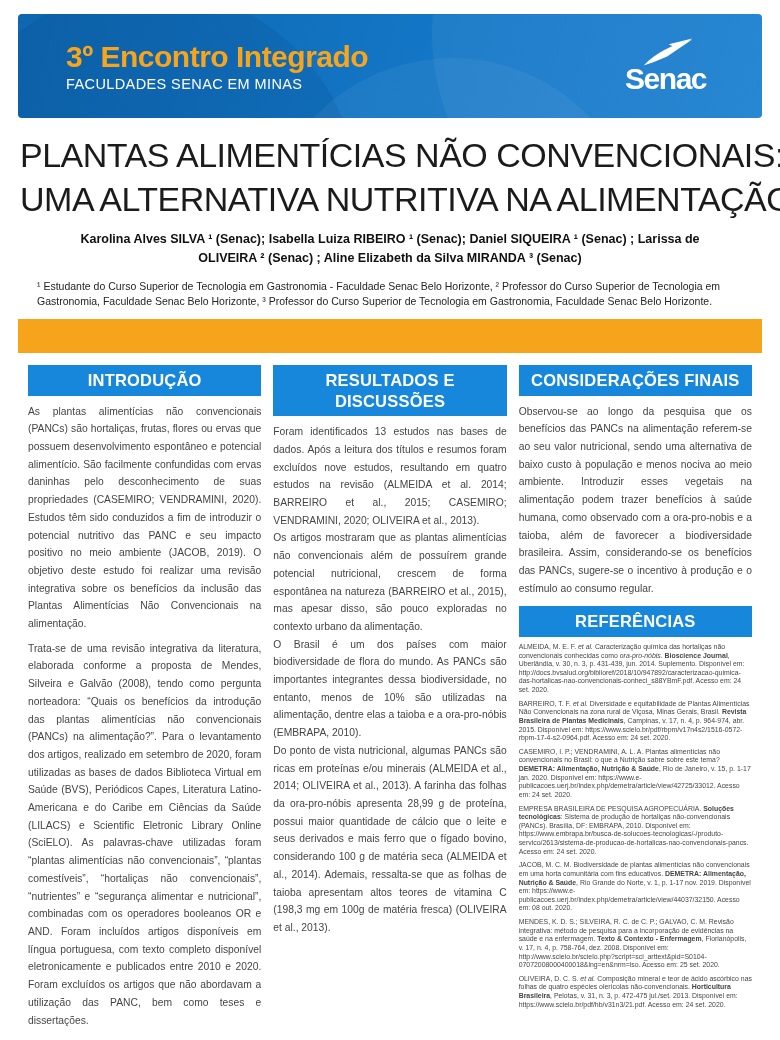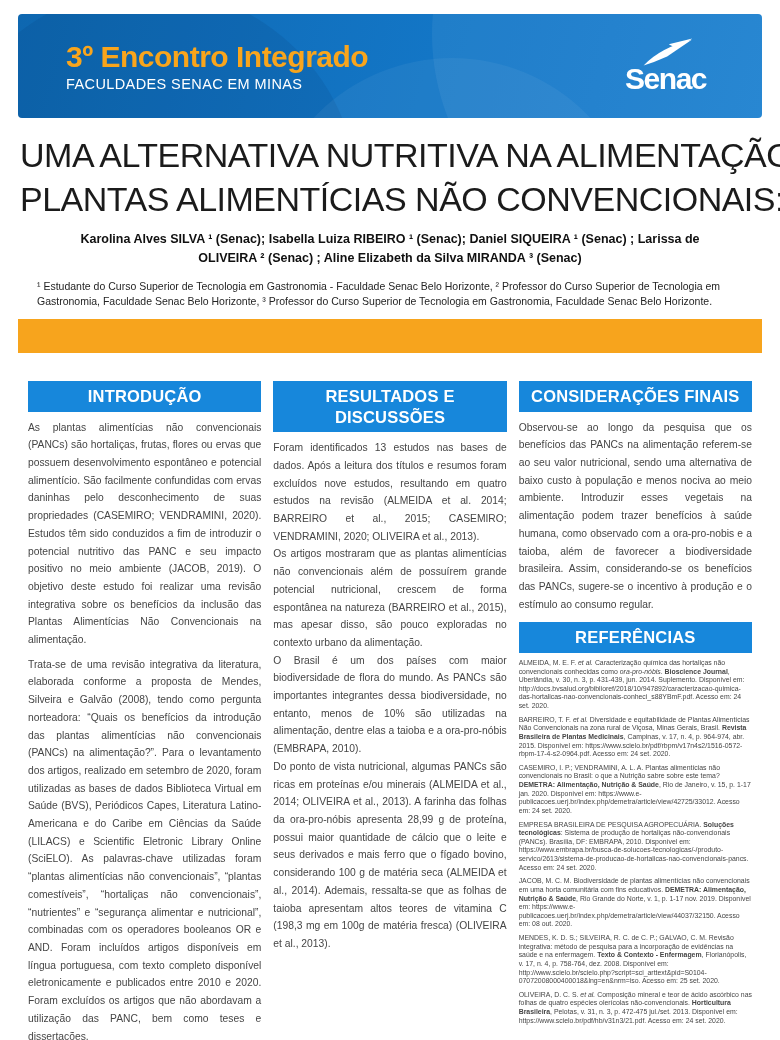--- a/index.html
+++ b/index.html
@@ -50,21 +50,21 @@
     margin:11px auto 0;width:706px;
     text-align:left;font-size:10.5px;line-height:1.45;color:#242424;
   }
   .orange-bar{margin:10px 18px 0;height:34px;background:var(--accent-orange,#f7a41d);}
   
   .columns{display:flex;gap:12px;margin:12px 28px 0;align-items:flex-start;}
   .col{flex:1;min-width:0;}
   .sec-header{
     background:var(--section-header-blue,#1787db);
     color:#fff;font-weight:bold;font-size:16.5px;line-height:1.25;
-    text-align:center;padding:5px 4px;letter-spacing:0.2px;margin-top:16px;
+    text-align:center;padding:5px 4px;letter-spacing:0.2px;
   }
   .mt{margin-top:9px;text-align:center;}
   .body-text{
     margin-top:7px;
     font-size:10.3px;line-height:1.72;
     text-align:justify;color:var(--body-text-color,#454545);
   }
   .body-text p{margin:0;}
   .refs{
     margin-top:6px;
@@ -91,22 +91,22 @@
     <div class="logo">
       <svg class="logo-bird" viewBox="0 0 100 52" aria-hidden="true">
         <path d="M10 50 Q40 18 96 4 L52 34 Q30 44 10 50 Z" fill="#ffffff"></path>
         <path d="M55 12 L97 2 L70 20 Z" fill="#ffffff"></path>
       </svg>
       <div class="logo-text">Senac</div>
     </div>
   </header>
 
   <h1 class="title">
+    <span class="title-line">PLANTAS ALIMENTÍCIAS NÃO CONVENCIONAIS:</span>
     <span class="title-line">UMA ALTERNATIVA NUTRITIVA NA ALIMENTAÇÃO</span>
-    <span class="title-line">PLANTAS ALIMENTÍCIAS NÃO CONVENCIONAIS:</span>
   </h1>
 
   <div class="authors">Karolina Alves SILVA ¹ (Senac); Isabella Luiza RIBEIRO ¹ (Senac); Daniel SIQUEIRA ¹ (Senac) ; Larissa de OLIVEIRA ² (Senac) ; Aline Elizabeth da Silva MIRANDA ³ (Senac)</div>
 
   <div class="affiliations">¹ Estudante do Curso Superior de Tecnologia em Gastronomia - Faculdade Senac Belo Horizonte, ² Professor do Curso Superior de Tecnologia em Gastronomia, Faculdade Senac Belo Horizonte, ³ Professor do Curso Superior de Tecnologia em Gastronomia, Faculdade Senac Belo Horizonte.</div>
 
   <div class="orange-bar"></div>
 
   <main class="columns">
 

